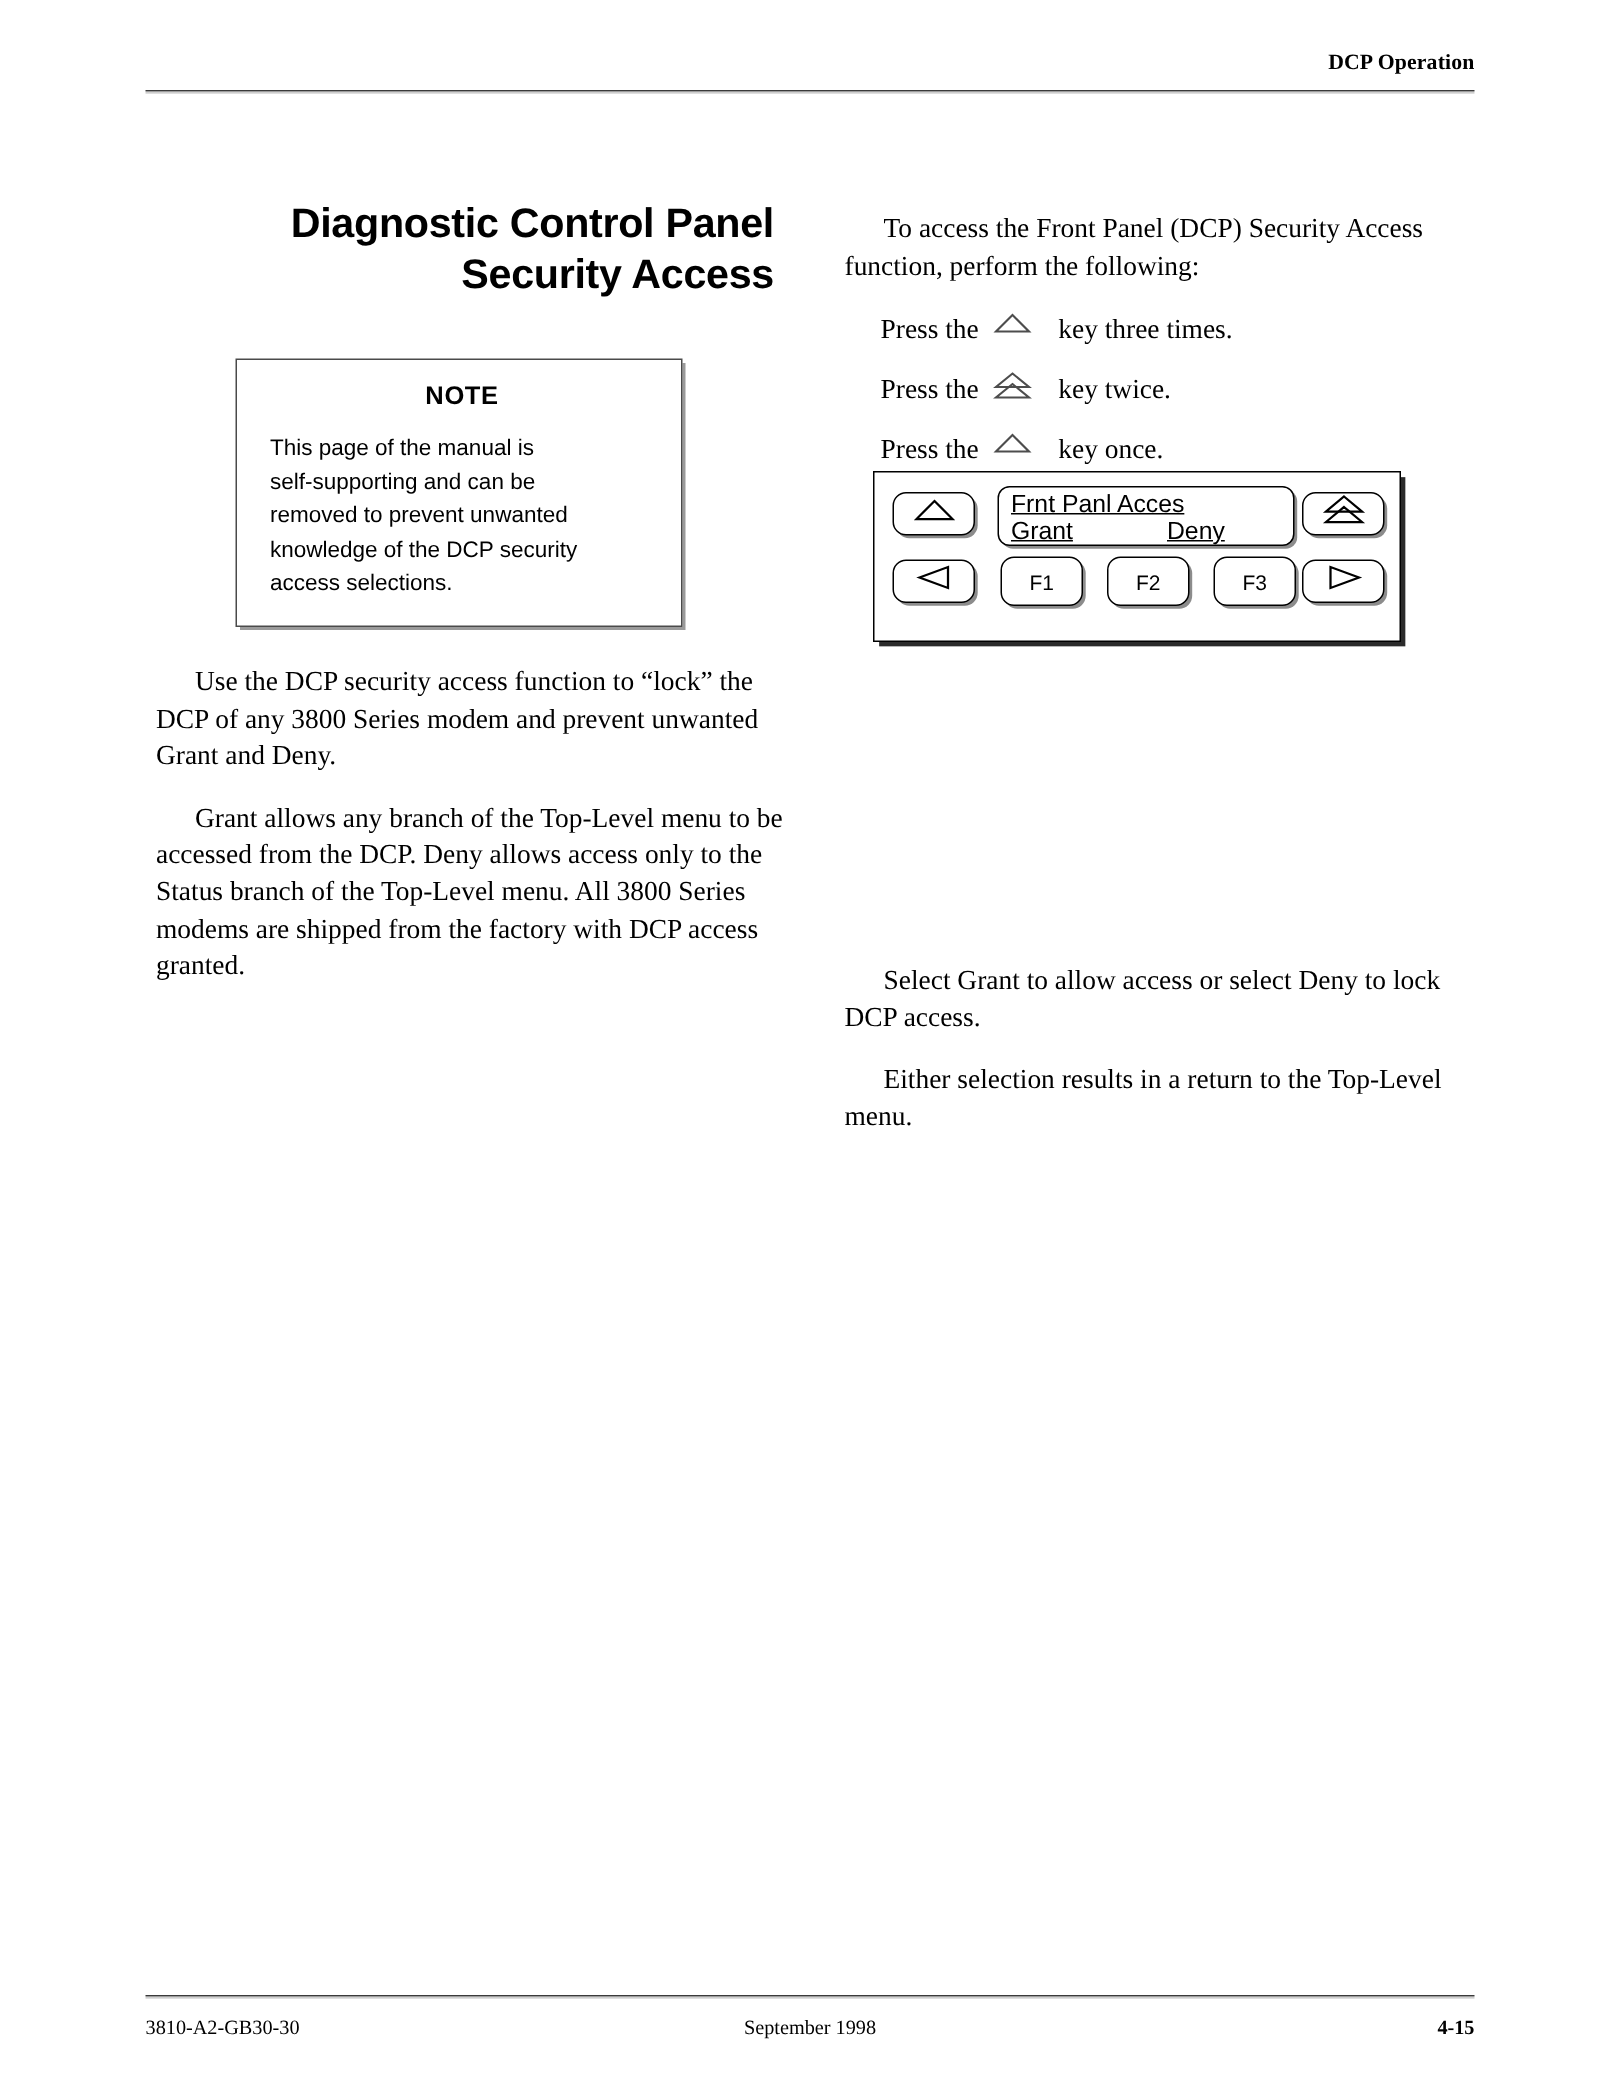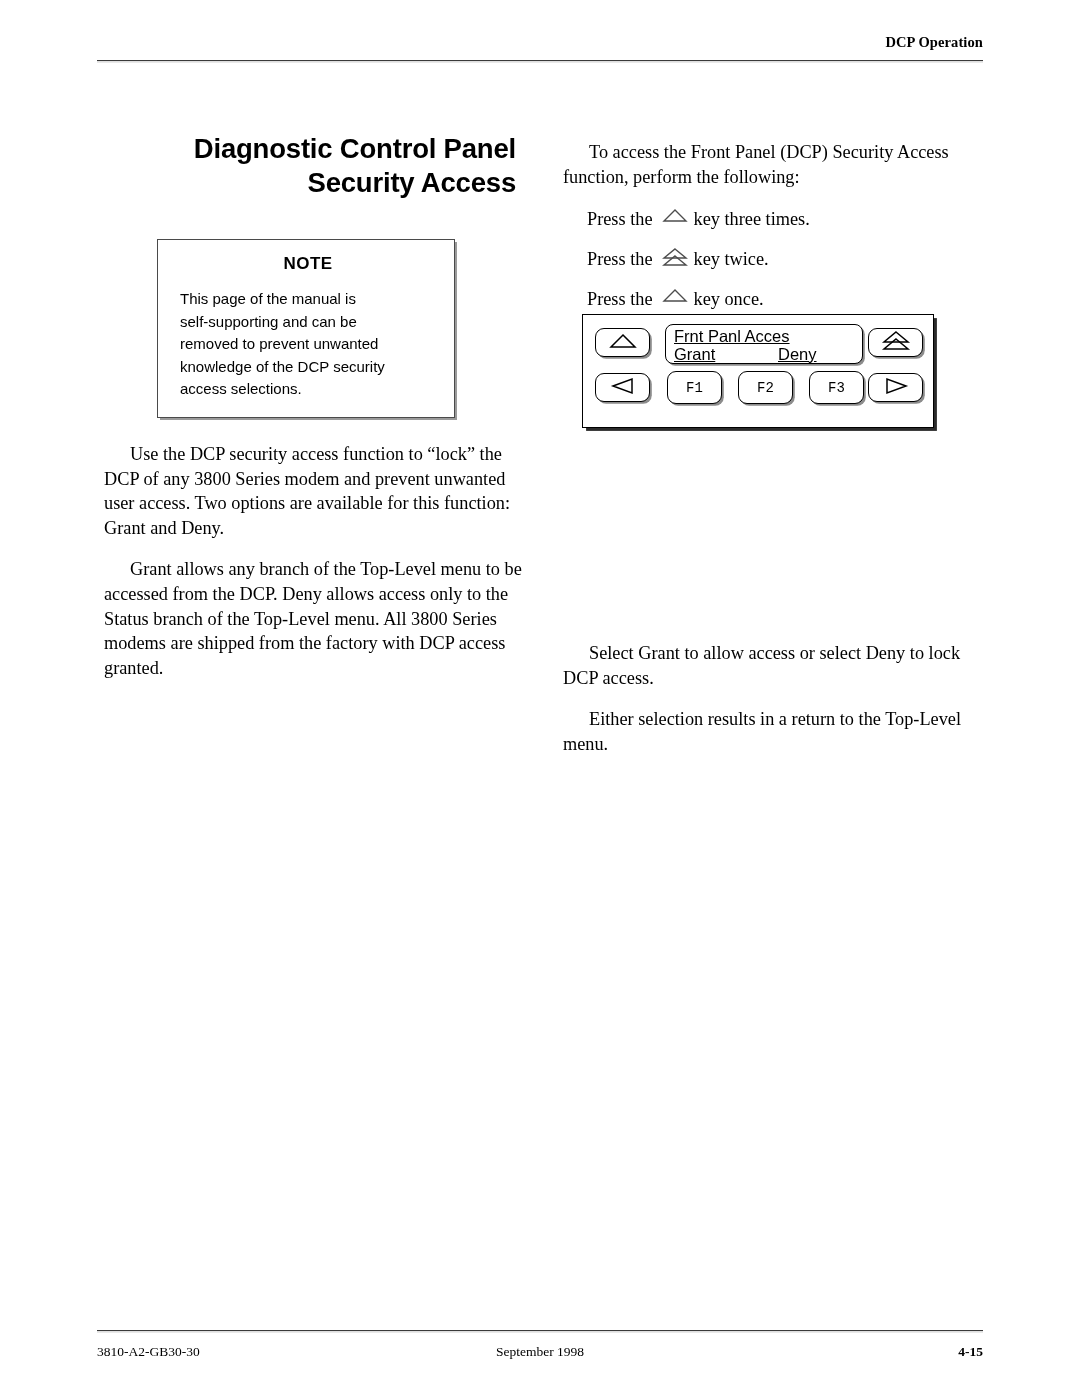--- a/index.html
+++ b/index.html
@@ -170,21 +170,21 @@
   .press-item {
     font-family: "Liberation Serif", "DejaVu Serif", serif;
     font-size: 18.3px;
     line-height: 24px;
     margin: 0 0 16px 24px;
     white-space: nowrap;
     display: flex;
     align-items: flex-start;
   }
   .press-item .txt-pre { margin-right: 9px; }
-  .press-item .txt-post { margin-left: 6px; }
+  .press-item .txt-post { margin-left: 18px; }
 
   
   .glyph {
     display: inline-block;
     width: 26px;
     height: 15px;
     position: relative;
     top: 1px;
   }
   .glyph svg { display: block; }
@@ -220,21 +220,21 @@
     justify-content: center;
   }
   .key-up    { left: 12px;  top: 13px;  width: 55px; height: 29px; }
   .key-dblup { left: 285px; top: 13px;  width: 55px; height: 29px; }
   .key-left  { left: 12px;  top: 58px;  width: 55px; height: 29px; }
   .key-right { left: 285px; top: 58px;  width: 55px; height: 29px; }
   .key-f1    { left: 84px;  top: 56px;  width: 55px; height: 33px; }
   .key-f2    { left: 155px; top: 56px;  width: 55px; height: 33px; }
   .key-f3    { left: 226px; top: 56px;  width: 55px; height: 33px; }
   .key-label {
-    font-family: Liberation Mono, monospace;
+    font-family: Liberation Sans, sans-serif;
     font-size: 14px;
     line-height: 1;
   }
 
   .dcp-lcd {
     position: absolute;
     left: 82px;
     top: 9px;
     width: 198px;
     height: 40px;
@@ -280,21 +280,20 @@
         <span class="ln">removed to prevent unwanted</span>
         <span class="ln">knowledge of the DCP security</span>
         <span class="ln">access selections.</span>
       </div>
     </div>
 
     <div style="margin-top:242px;">
       <p class="body">
         <span class="ln first">Use the DCP security access function to “lock” the</span>
         <span class="ln">DCP of any 3800 Series modem and prevent unwanted</span>
-        <span class="ln">user access. Two options are available for this function:</span>
         <span class="ln">Grant and Deny.</span>
       </p>
       <p class="body">
         <span class="ln first">Grant allows any branch of the Top-Level menu to be</span>
         <span class="ln">accessed from the DCP. Deny allows access only to the</span>
         <span class="ln">Status branch of the Top-Level menu. All 3800 Series</span>
         <span class="ln">modems are shipped from the factory with DCP access</span>
         <span class="ln">granted.</span>
       </p>
     </div>

